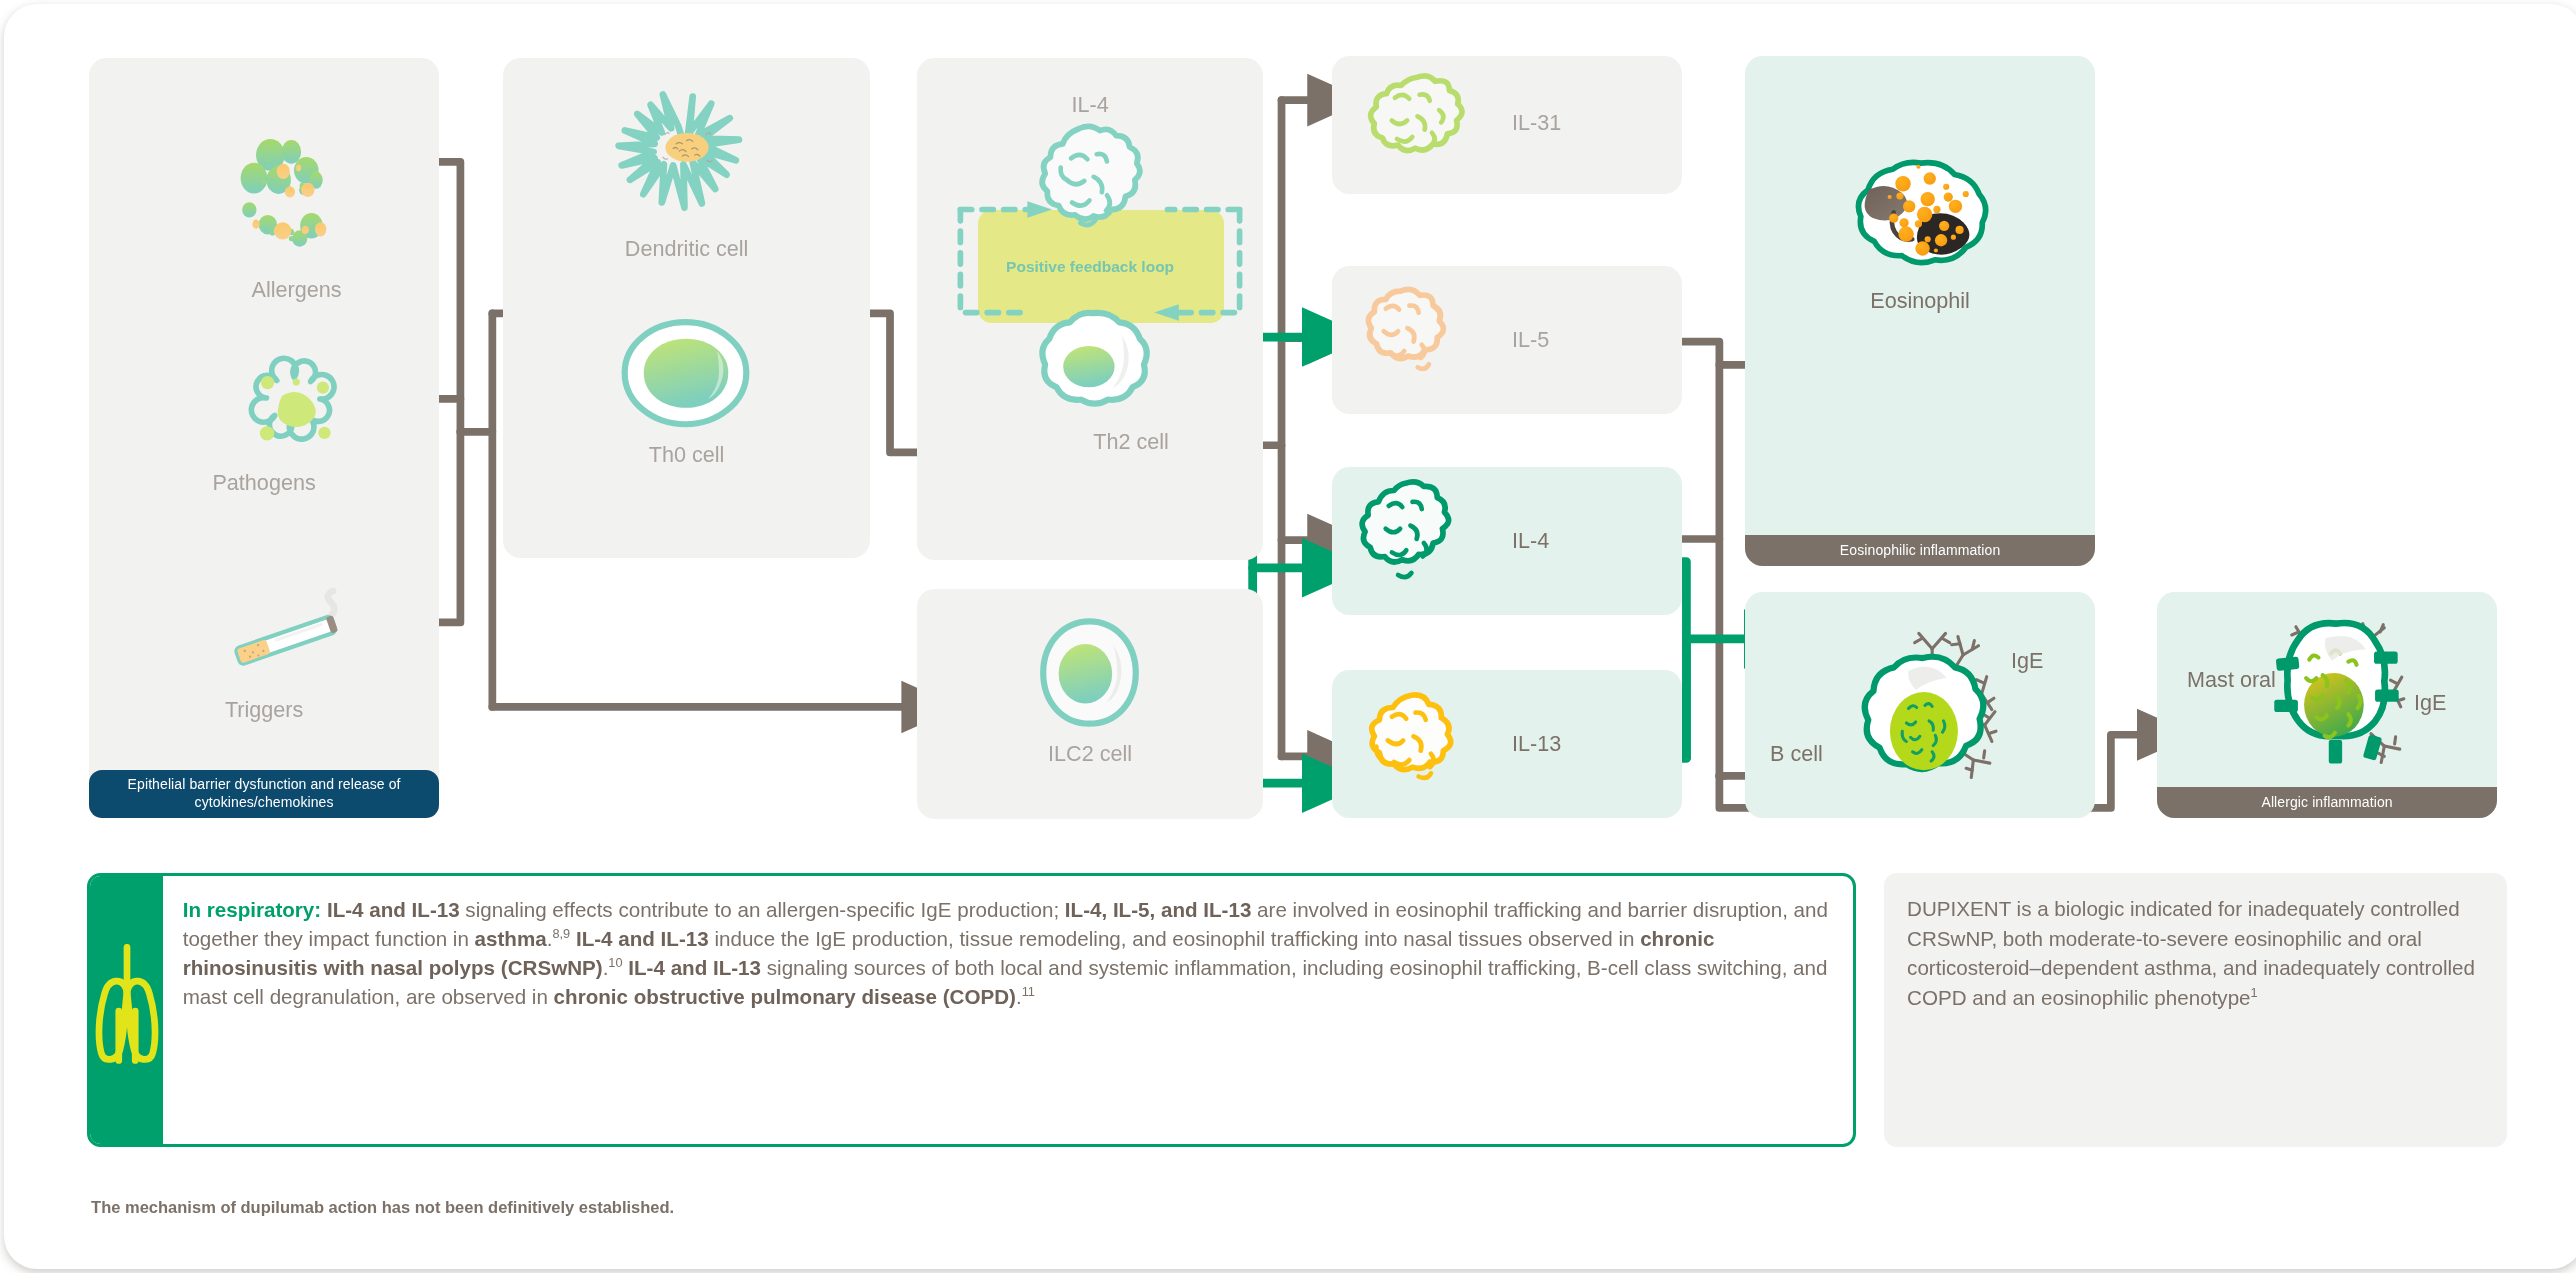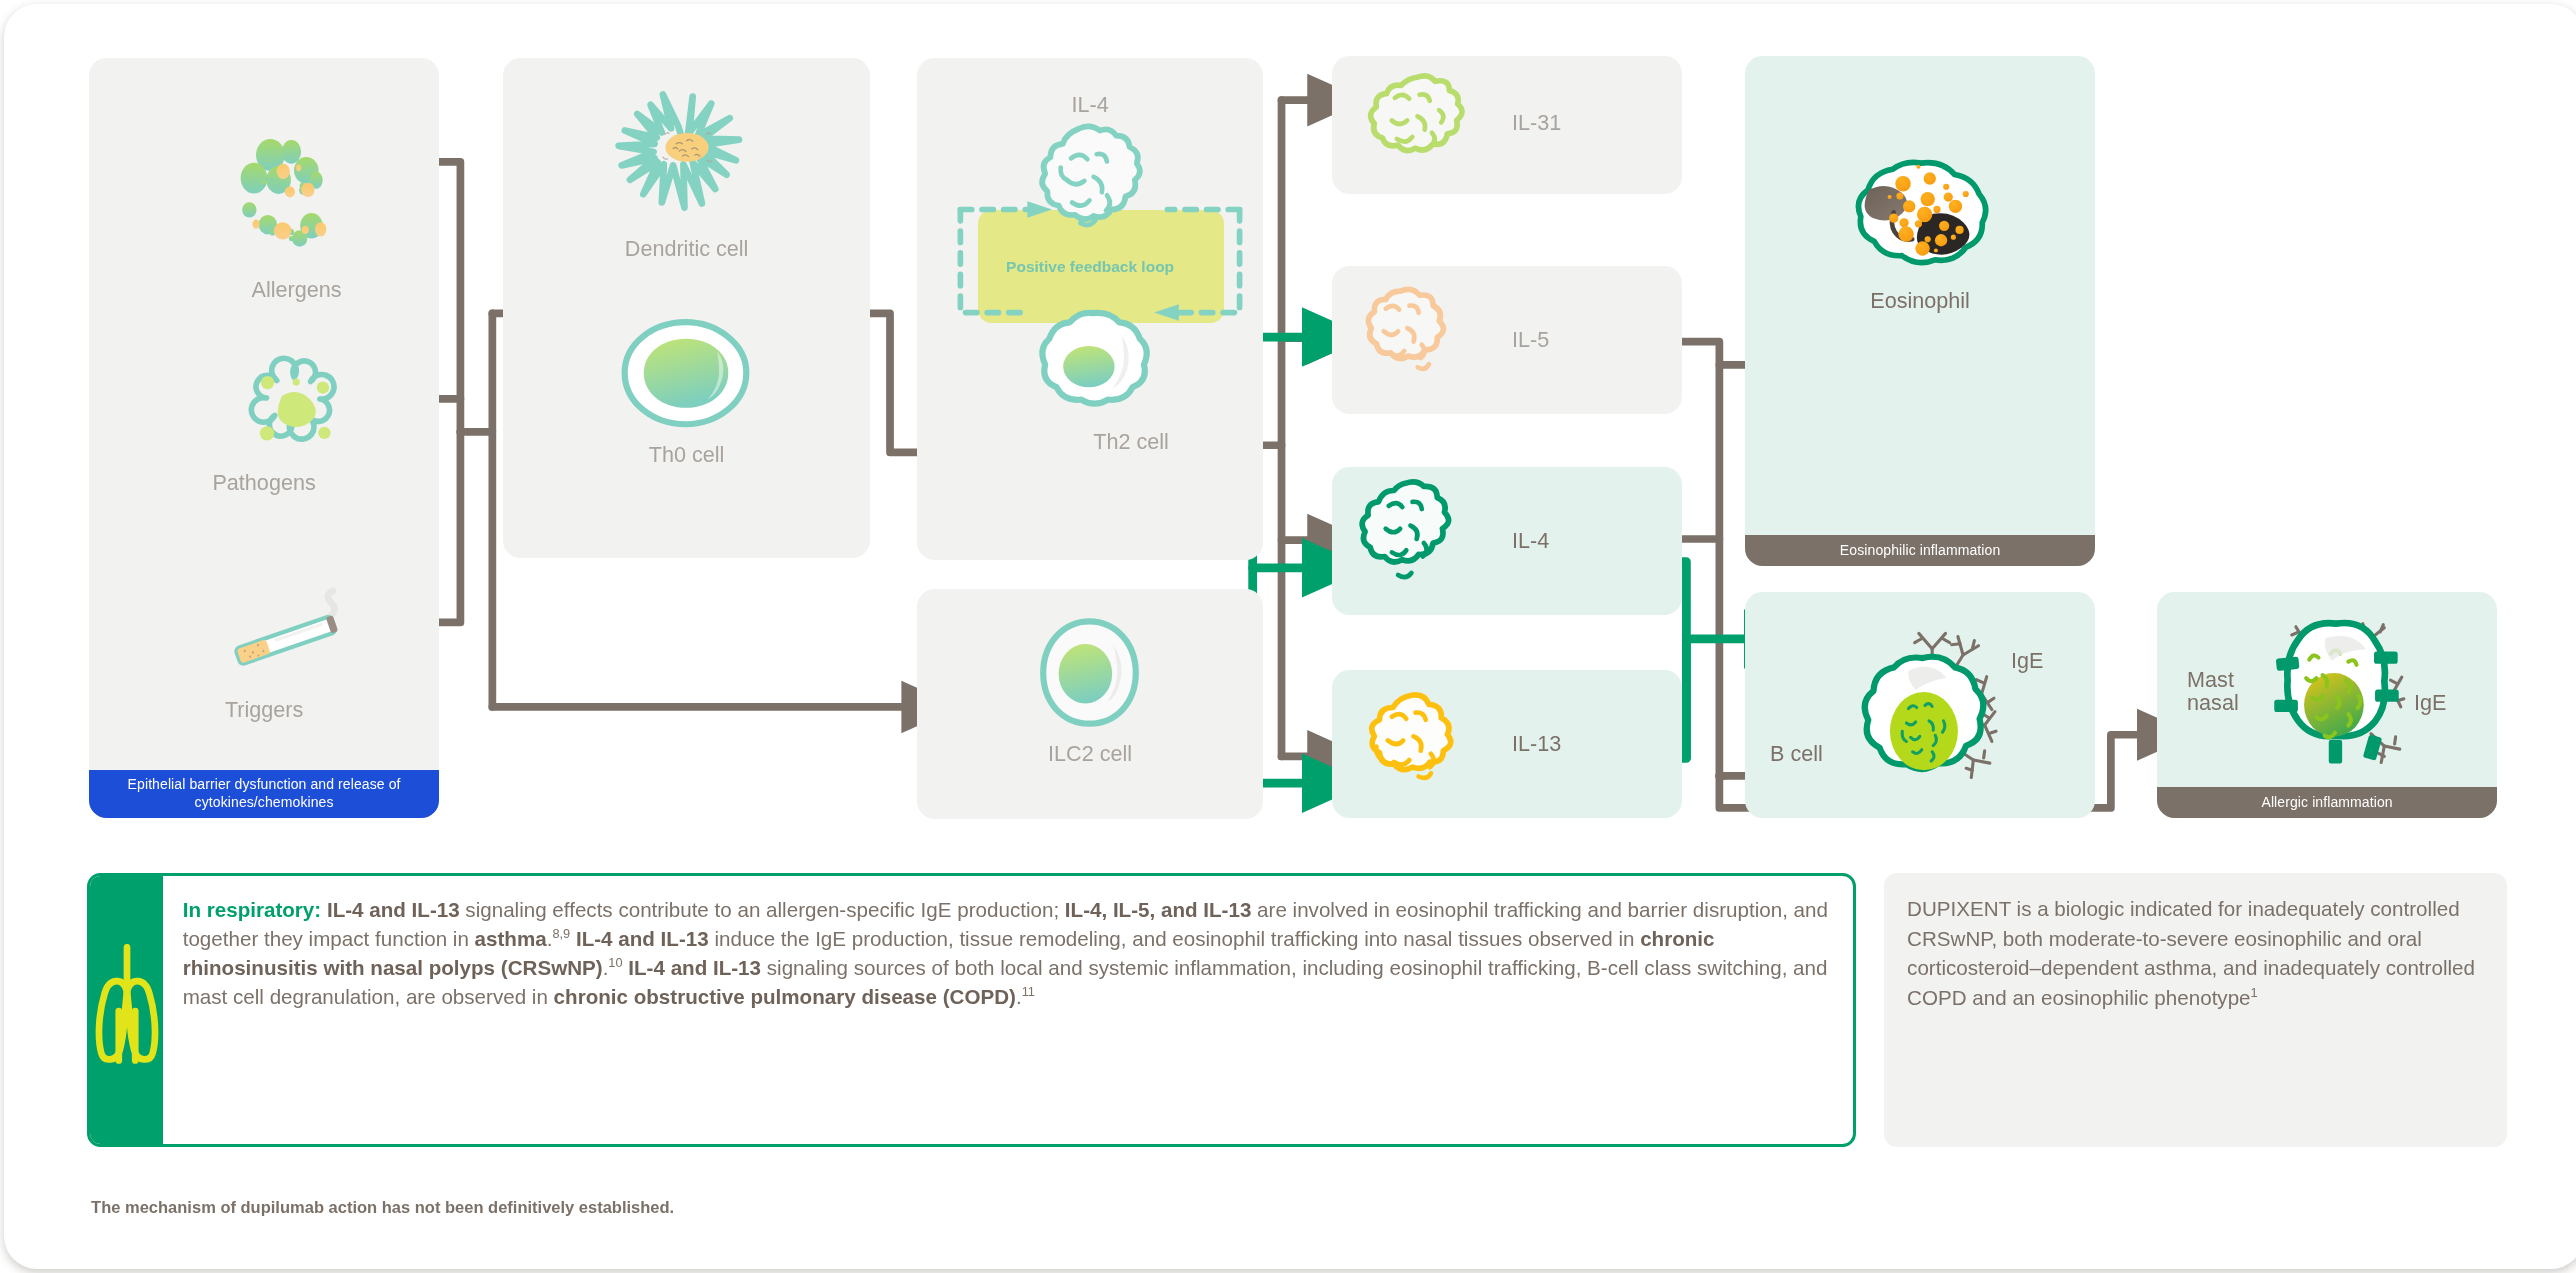--- a/index.html
+++ b/index.html
@@ -199,21 +199,21 @@
           <circle cx="62" cy="86" r="2.2"></circle>
             <circle cx="40" cy="102" r="2.2"></circle>
           <circle cx="68" cy="100" r="2.2"></circle>
             <circle cx="56" cy="105" r="2"></circle>
         </g>
         <rect x="96" y="85" width="98" height="6" rx="3" fill="#f2f2f0"></rect>
       </g>
     </svg>
     <div class="lbl" style="left:0; top:639px; width:350px;">Triggers</div>
 
-    <div class="cap" style="background:#1d4ed8;">Epithelial barrier dysfunction and release of cytokines/chemokines</div>
+    <div class="cap" style="background:#0c4a6e;border-radius:13px;">Epithelial barrier dysfunction and release of cytokines/chemokines</div>
   </div>
 
   <div class="panel panel-grey" style="left:499px; top:54px; width:367px; height:500px;">
     <svg class="art" style="left:98px; top:20.6px;" width="170" height="144" viewBox="0 0 330 280">
       <g fill="none" stroke="#84d2c2" stroke-width="13" stroke-linecap="round" stroke-linejoin="round">
         <path d="M165,140 L150,92 L120,30 L136,96 L96,50 L118,104 L70,68 L108,114
                  L46,100 L104,126 L34,130 L102,142 L40,168 L104,154 L56,196 L110,162
                  L82,224 L122,166 L118,240 L140,168 L162,250 L160,166 L196,242 L178,162
                  L222,214 L190,152 L244,186 L198,140 L262,158 L200,128 L268,118 L198,116
                  L250,76 L188,110 L214,48 L172,104 L178,34 Z"></path>
@@ -547,21 +547,21 @@
           <path d="M158,130 q12,10 4,24"></path>
         <path d="M92,164 q12,10 20,-4"></path>
           <path d="M140,162 q10,12 0,22"></path>
         <path d="M100,202 q12,10 20,-4"></path>
           <path d="M162,196 q10,12 0,22"></path>
         <path d="M116,238 q12,8 20,-6"></path>
           <path d="M182,160 q8,14 -2,24"></path>
       </g>
       <path d="M118,48 q54,-14 78,22 q-42,2 -66,22 q-18,-22 -12,-44Z" fill="#eaeae8" opacity=".85"></path>
     </svg>
-    <div class="lbl lbl-dark lbl-left" style="left:30px; top:76px; width:103px; white-space:normal; line-height:1.08;">Mast nasal</div>
+    <div class="lbl lbl-dark lbl-left" style="left:30px; top:76px; width:103px; white-space:normal; line-height:1.08;">Mast oral</div>
     <div class="lbl lbl-dark lbl-left" style="left:257px; top:98px; width:77px;">IgE</div>
     <div class="cap">Allergic inflammation</div>
   </div>
 
   <div class="callout" style="left:83px; top:869px; width:1769px; height:274px;">
     <div class="callout-icon">
       <svg width="72" height="133" viewBox="0 0 140 258">
         <g fill="none" stroke="#e2e41a" stroke-width="13" stroke-linecap="round" stroke-linejoin="round">
           <path d="M70,6 V108"></path>
           <path d="M70,92 q-6,-22 -22,-20 q-16,2 -22,26 q-8,26 -10,58 q-2,34 4,56

